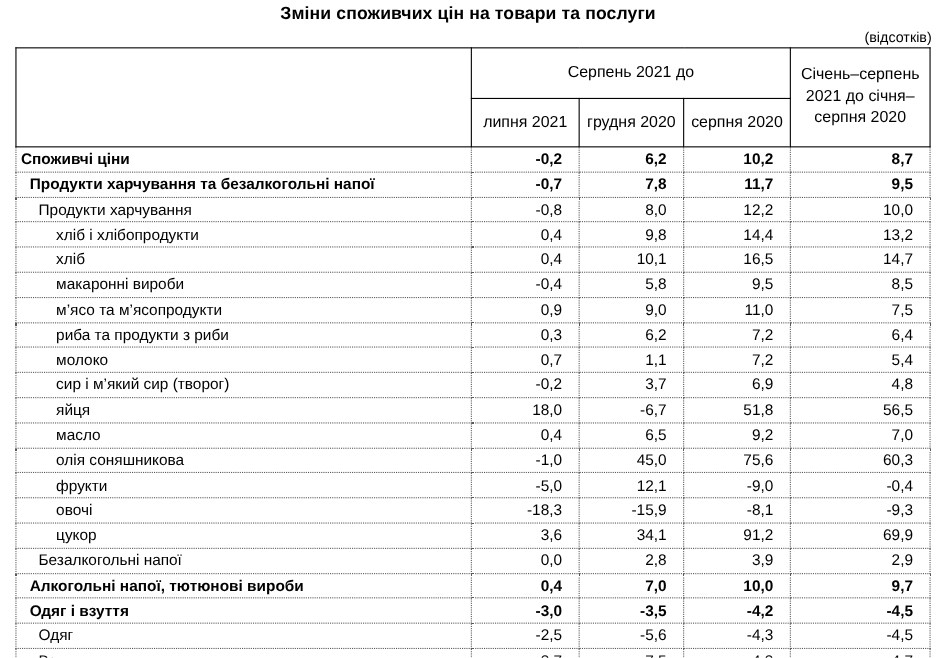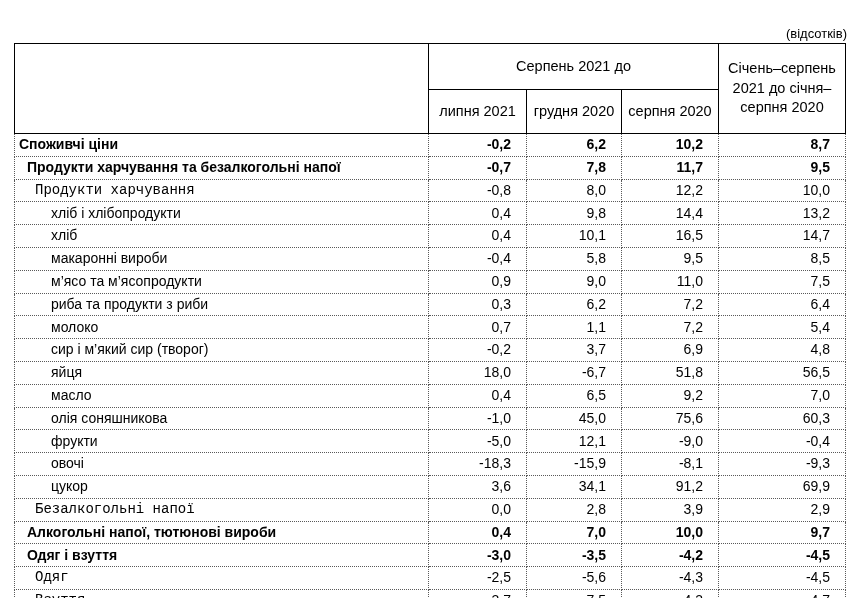--- a/index.html
+++ b/index.html
@@ -62,28 +62,29 @@
     vertical-align: middle;
     line-height: 1.1;
     height: 21.8px;
   }
   tbody tr { height: 21.8px; }
   tbody td.label { text-align: left; white-space: nowrap; overflow: hidden; }
   tbody td.num { text-align: right; padding-right: 15px; }
   tbody tr.bold td { font-weight: bold; }
   td.lvl0 { padding-left: 4px; margin-left: 19px; }
   td.lvl1 { padding-left: 12px; }
-  td.lvl2 { padding-left: 20px; font-family: Liberation Mono, monospace; }
+  td.lvl2 { padding-left: 20px; }
   td.lvl3 { padding-left: 36px; }
 </style>
 </head>
 <body>
 
 <div class="page">
 
+  <div class="title">Зміни споживчих цін на товари та послуги</div>
 
   <div class="unit-note">(відсотків)</div>
 
   <table class="price-table">
     <colgroup>
       <col class="c-label">
       <col class="c-v1">
       <col class="c-v2">
       <col class="c-v3">
       <col class="c-v4">

